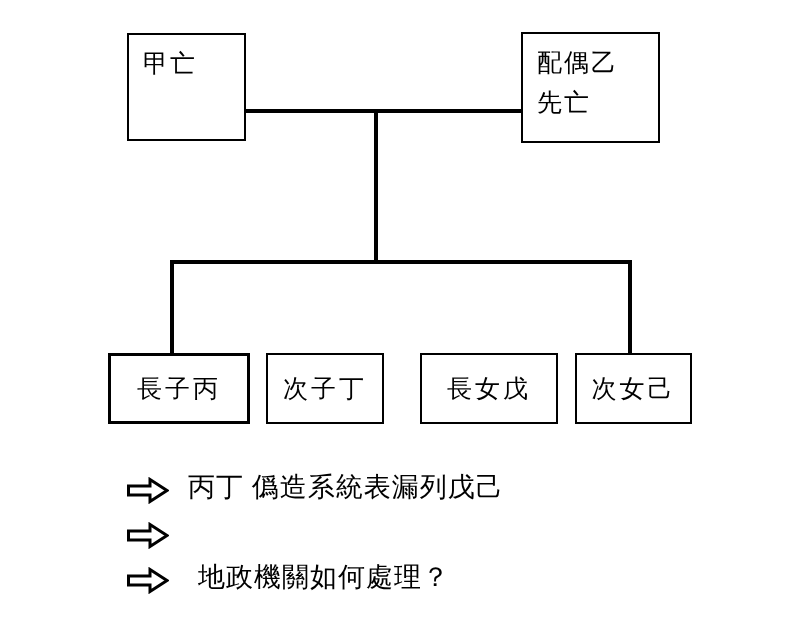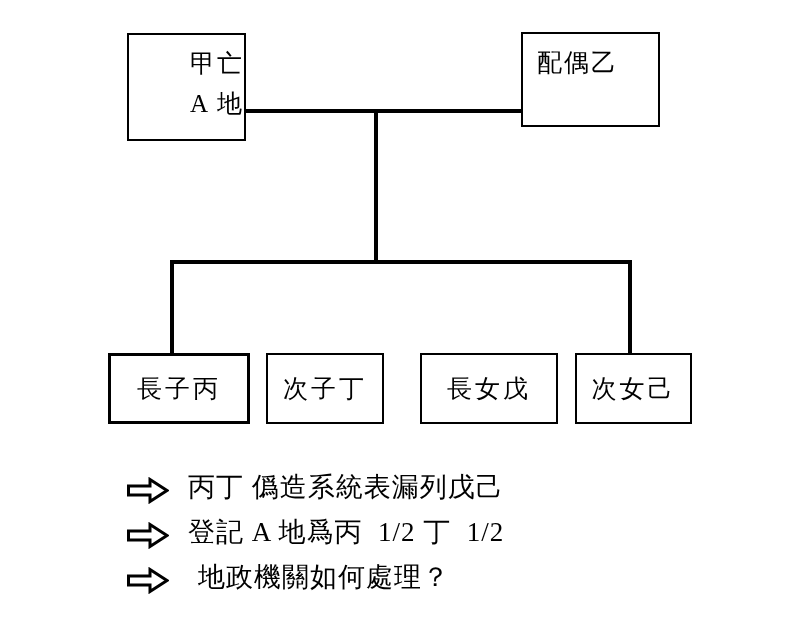--- a/index.html
+++ b/index.html
@@ -48,27 +48,27 @@
     line-height: 38px;
     white-space: pre;
     letter-spacing: 1px;
   }
 </style>
 </head>
 <body>
 
 <div class="canvas">
 
-  <div class="box parent-box" style="left:127px; top:33px; width:119px; height:108px;text-align:right;">
+  <div class="box parent-box" style="left:127px; top:33px; width:119px; height:108px;">
     <div>甲亡</div>
-    <div>A 地</div>
   </div>
 
-  <div class="box parent-box" style="left:521px; top:32px; width:139px; height:95px;">
+  <div class="box parent-box" style="left:521px; top:32px; width:139px; height:111px;">
     <div>配偶乙</div>
+    <div>先亡</div>
   </div>
 
   <div class="conn" style="left:246px; top:109px; width:275px; height:4px;"></div>
   <div class="conn" style="left:374px; top:109px; width:4px; height:155px;"></div>
   <div class="conn" style="left:170px; top:260px; width:462px; height:4px;"></div>
   <div class="conn" style="left:170px; top:260px; width:4px; height:95px;"></div>
   <div class="conn" style="left:628px; top:260px; width:4px; height:95px;"></div>
 
   <div class="box child-box em" style="left:108px; width:142px;">
     <span>長子丙</span>
@@ -87,21 +87,20 @@
     <svg class="arrow" width="42" height="27" viewBox="0 0 42 27">
       <polygon points="1.5,9 23,9 23,2.5 40,13.5 23,24.5 23,18 1.5,18" fill="#ffffff" stroke="#000000" stroke-width="3" stroke-linejoin="miter"></polygon>
     </svg>
     <span class="note-text">丙丁 僞造系統表漏列戊己</span>
   </div>
 
   <div class="note-row" style="top:513px;">
     <svg class="arrow" width="42" height="27" viewBox="0 0 42 27">
       <polygon points="1.5,9 23,9 23,2.5 40,13.5 23,24.5 23,18 1.5,18" fill="#ffffff" stroke="#000000" stroke-width="3" stroke-linejoin="miter"></polygon>
     </svg>
-    <span class="note-text">登記 A 地爲丙  1/2 丁  1/2</span>
   </div>
 
   <div class="note-row" style="top:558px;gap:10px;">
     <svg class="arrow" width="42" height="27" viewBox="0 0 42 27">
       <polygon points="1.5,9 23,9 23,2.5 40,13.5 23,24.5 23,18 1.5,18" fill="#ffffff" stroke="#000000" stroke-width="3" stroke-linejoin="miter"></polygon>
     </svg>
     <span class="note-text">地政機關如何處理？</span>
   </div>
 
 </div>

